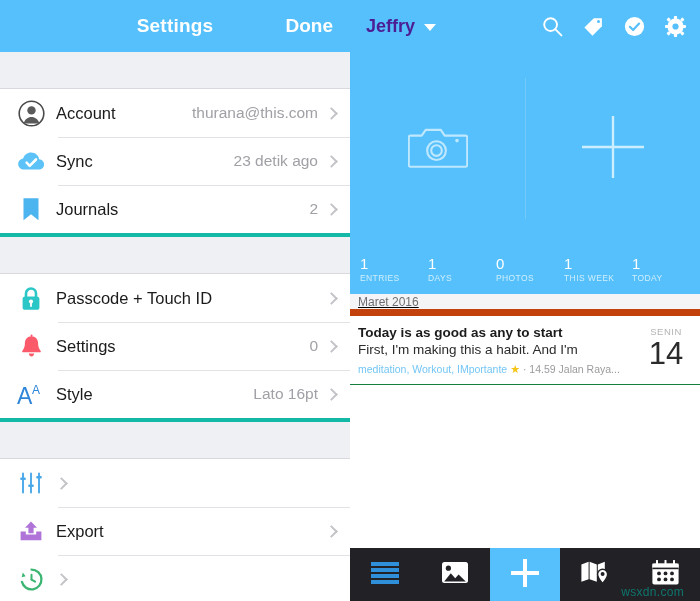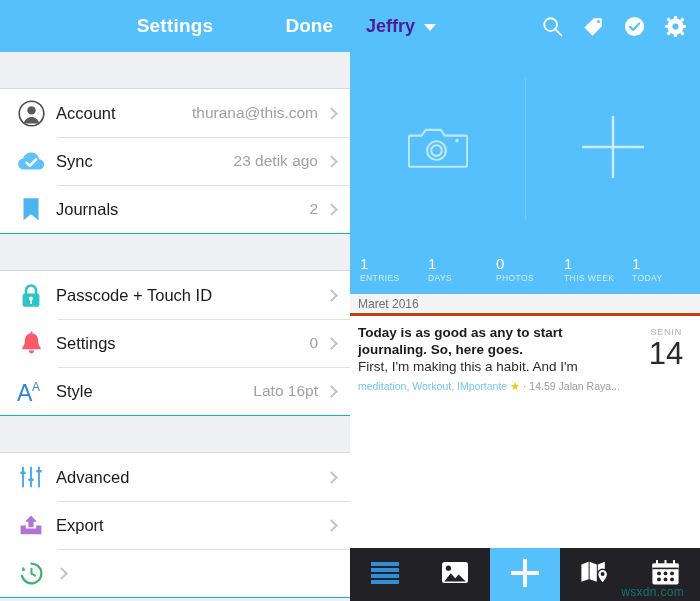--- a/index.html
+++ b/index.html
@@ -25,21 +25,21 @@
   }
   .settings-title {
     color: #ffffff; font-size: 19px; font-weight: bold;
     letter-spacing: .2px;
   }
   .settings-done {
     position: absolute; right: 17px; top: 50%; transform: translateY(-50%);
     color: #ffffff; font-size: 19px; font-weight: bold;
   }
   .gap { height: 36px; background: #eff0f4; }
-  .group { background: #ffffff; border-top: 1px solid #d9d9dd; border-bottom: 1px solid #14b8a6; }
+  .group { background: #ffffff; border-top: 1px solid #d9d9dd; border-bottom: 4px solid #14b8a6; }
   .srow {
     height: 48px; display: flex; align-items: center;
     padding-left: 14px; padding-right: 12px;
     position: relative; background: #ffffff;
   }
   .srow + .srow::before {
     content: ""; position: absolute; left: 58px; right: 0; top: 0;
     height: 1px; background: #e2e2e6;
   }
   .sicon { width: 34px; flex: 0 0 34px; display: flex; align-items: center; justify-content: center; }
@@ -70,22 +70,22 @@
   .hero-half { flex: 1 1 50%; display: flex; align-items: center; justify-content: center; }
   .hero-div { position: absolute; left: 50%; top: 26px; bottom: 26px; width: 1px;
               background: rgba(255,255,255,.18); }
 
   .stats { height: 49px; background: #55c0fb; display: flex; padding-left: 10px; }
   .stat { flex: 1 1 20%; display: flex; flex-direction: column; justify-content: center; }
   .stat-num { color: #ffffff; font-size: 15px; line-height: 17px; }
   .stat-lbl { color: rgba(255,255,255,.72); font-size: 8.5px; letter-spacing: .4px; line-height: 12px; }
 
   .month-bar {
-    height: 22px; background: #f4f4f6; border-bottom: 3px solid #c2410c;
-    display: flex; align-items: center; padding-left: 8px;
+    height: 22px; background: #f4f4f6; border-bottom: 7px solid #c2410c;
+    display: flex; align-items: center; padding-left: 8px; text-decoration: underline;
   }
   .month-bar span { font-size: 12px; color: #6e6e73; }
 
   .entry { padding: 8px 8px 8px 8px; border-bottom: 1px solid #15803d; display: flex; background: #fff; }
   .entry-main { flex: 1 1 auto; padding-right: 6px; }
   .entry-l1 { font-size: 13.5px; font-weight: bold; color: #1b1b1b; line-height: 17px; }
   .entry-l2 { font-size: 13.5px; color: #2b2b2b; line-height: 17px; margin-bottom: 4px; }
   .entry-meta { font-size: 10.5px; line-height: 14px; white-space: nowrap; }
   .tag { color: #74c6f5; }
   .star { color: #f5c518; font-size: 11px; }
@@ -213,21 +213,20 @@
               <line x1="12" y1="2.5" x2="12" y2="21.5"></line>
               <line x1="20" y1="2.5" x2="20" y2="21.5"></line>
             </g>
             <g fill="#4aa8e8">
               <rect x="1.2" y="6.4" width="5.6" height="2.6" rx="1"></rect>
               <rect x="9.2" y="13.4" width="5.6" height="2.6" rx="1"></rect>
               <rect x="17.2" y="5" width="5.6" height="2.6" rx="1"></rect>
             </g>
           </svg>
         </div>
-        <div class="slabel">Advanced</div>
         <div class="svalue"></div>
         <div class="chev"></div>
       </div>
 
       <div class="srow">
         <div class="sicon">
           <svg width="26" height="24" viewBox="0 0 26 24">
             <path d="M13 2.4l6 6.4h-3.4v5.4h-5.2V8.8H7z" fill="#b074d8"></path>
             <path d="M2.6 12.4h5.2v3.2h10.4v-3.2h5.2v8.8H2.6z" fill="#b074d8"></path>
           </svg>
@@ -342,21 +341,20 @@
       </div>
     </div>
 
     <div class="month-bar">
       <span>Maret 2016</span>
     </div>
 
     <div class="entry">
       <div class="entry-main">
         <div class="entry-l1">Today is as good as any to start</div>
-        <div class="entry-l1">journaling. So, here goes.</div>
         <div class="entry-l2">First, I'm making this a habit. And I'm</div>
         <div class="entry-meta">
           <span class="tag">meditation, Workout, IMportante</span>
           <span class="star">★</span>
           <span class="meta-grey">· 14.59 Jalan Raya...</span>
         </div>
       </div>
       <div class="entry-date">
         <div class="date-dow">SENIN</div>
         <div class="date-num">14</div>

